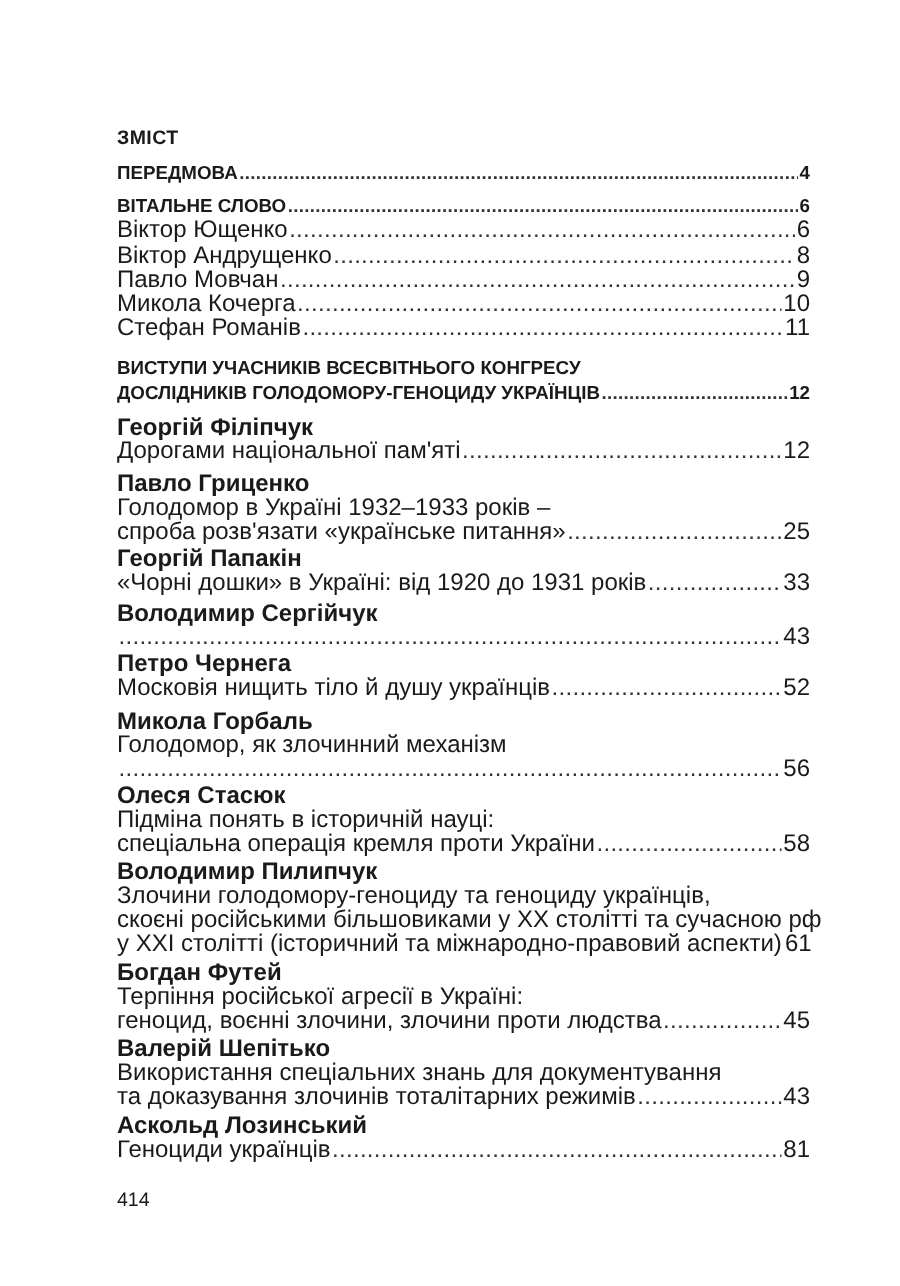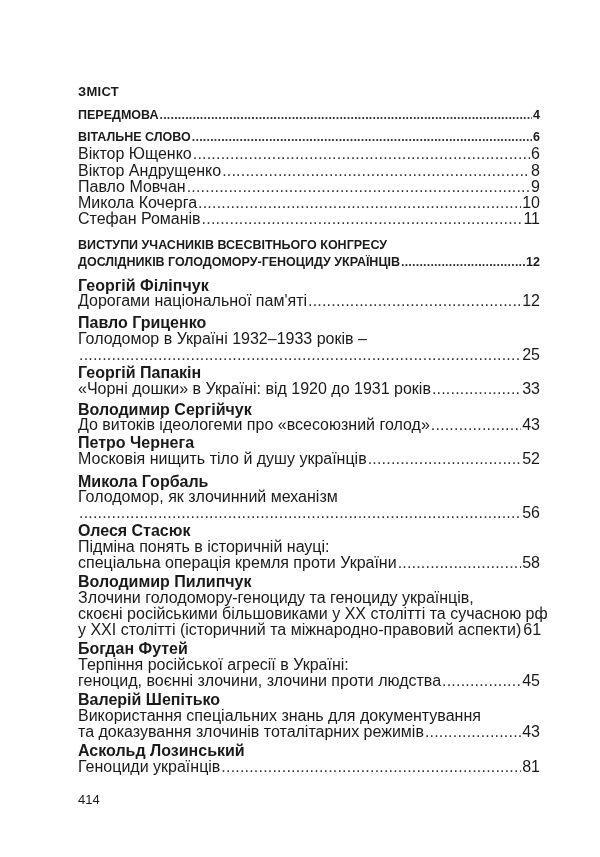--- a/index.html
+++ b/index.html
@@ -72,34 +72,34 @@
   <div class="line bold" style="top:278px">Георгій Філіпчук</div>
   <div class="line leader" style="top:293px">
     <span class="txt">Дорогами національної пам'яті</span>
     <span class="dots"></span>
     <span class="pg">12</span>
   </div>
 
   <div class="line bold" style="top:315px">Павло Гриценко</div>
   <div class="line" style="top:331px">Голодомор в Україні 1932–1933 років –</div>
   <div class="line leader" style="top:347px">
+    <span class="txt">спроба розв'язати «українське питання»</span>
     <span class="dots"></span>
     <span class="pg">25</span>
   </div>
 
   <div class="line bold" style="top:365px">Георгій Папакін</div>
   <div class="line leader" style="top:381px">
     <span class="txt">«Чорні дошки» в Україні: від 1920 до 1931 років</span>
     <span class="dots"></span>
     <span class="pg">33</span>
   </div>
 
   <div class="line bold" style="top:402px">Володимир Сергійчук</div>
   <div class="line leader" style="top:417px">
-    <span class="txt">До витоків ідеологеми про «всесоюзний голод»</span>
     <span class="dots"></span>
     <span class="pg">43</span>
   </div>
 
   <div class="line bold" style="top:435px">Петро Чернега</div>
   <div class="line leader" style="top:451px">
     <span class="txt">Московія нищить тіло й душу українців</span>
     <span class="dots"></span>
     <span class="pg">52</span>
   </div>

